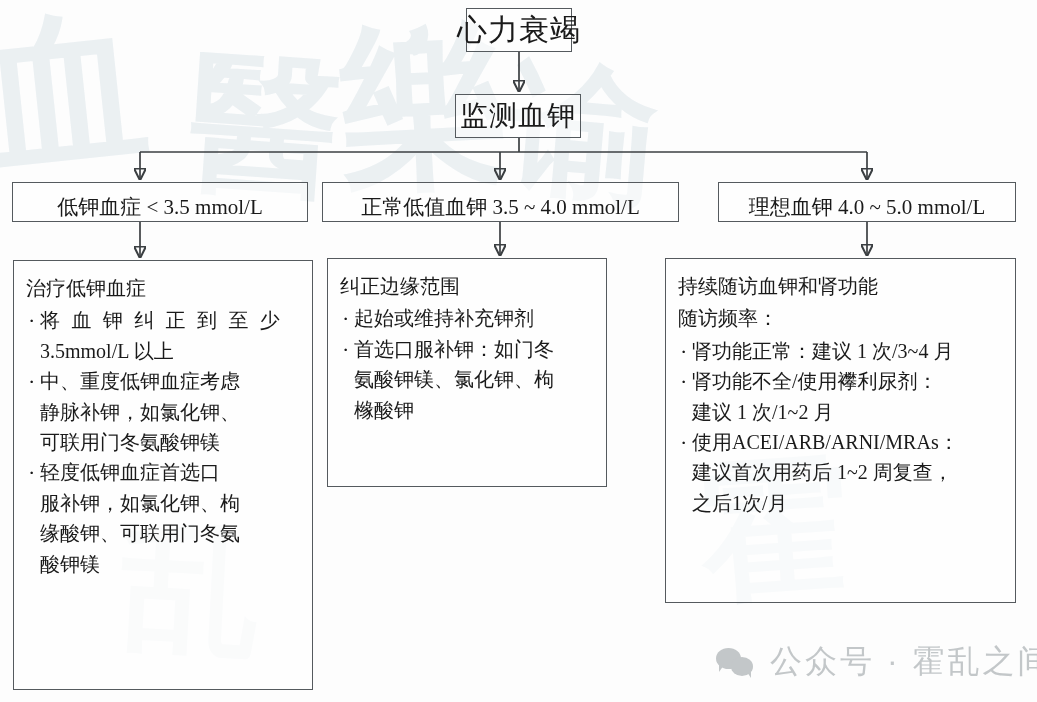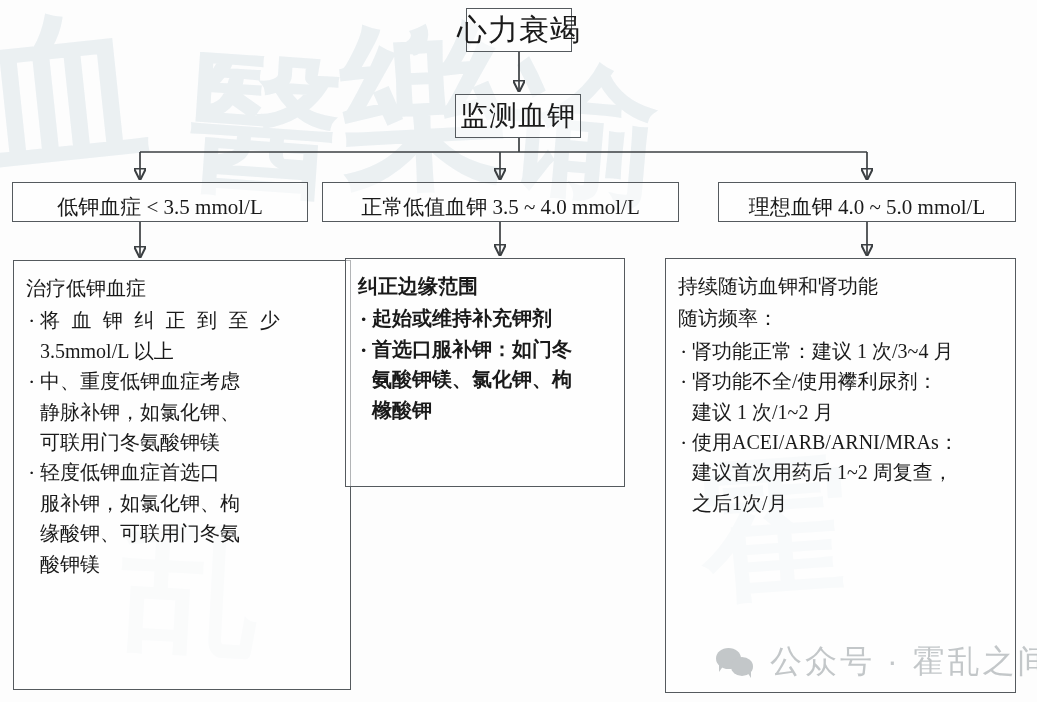--- a/index.html
+++ b/index.html
@@ -79,23 +79,23 @@
   #cond-hypo   { left: 12px;  top: 182px; width: 296px; }
   #cond-lownml { left: 322px; top: 182px; width: 357px; }
   #cond-ideal  { left: 718px; top: 182px; width: 298px; }
 
   
   .detail {
     padding: 12px 10px 10px 12px;
     font-size: 20px;
     line-height: 1.52;
   }
-  #detail-hypo   { left: 13px;  top: 260px; width: 338px; height: 430px; }
-  #detail-lownml { left: 345px; top: 258px; width: 280px; height: 229px; font-weight: bold; }
-  #detail-ideal  { left: 665px; top: 258px; width: 351px; height: 435px; }
+  #detail-hypo   { left: 13px;  top: 260px; width: 300px; height: 430px; }
+  #detail-lownml { left: 327px; top: 258px; width: 280px; height: 229px; }
+  #detail-ideal  { left: 665px; top: 258px; width: 351px; height: 345px; }
 
   .d-head {
     margin: 0 0 2px 0;
     white-space: nowrap;
   }
   .d-list { margin: 0; padding: 0; list-style: none; }
   .d-list li {
     position: relative;
     padding-left: 14px;
     margin: 0;

